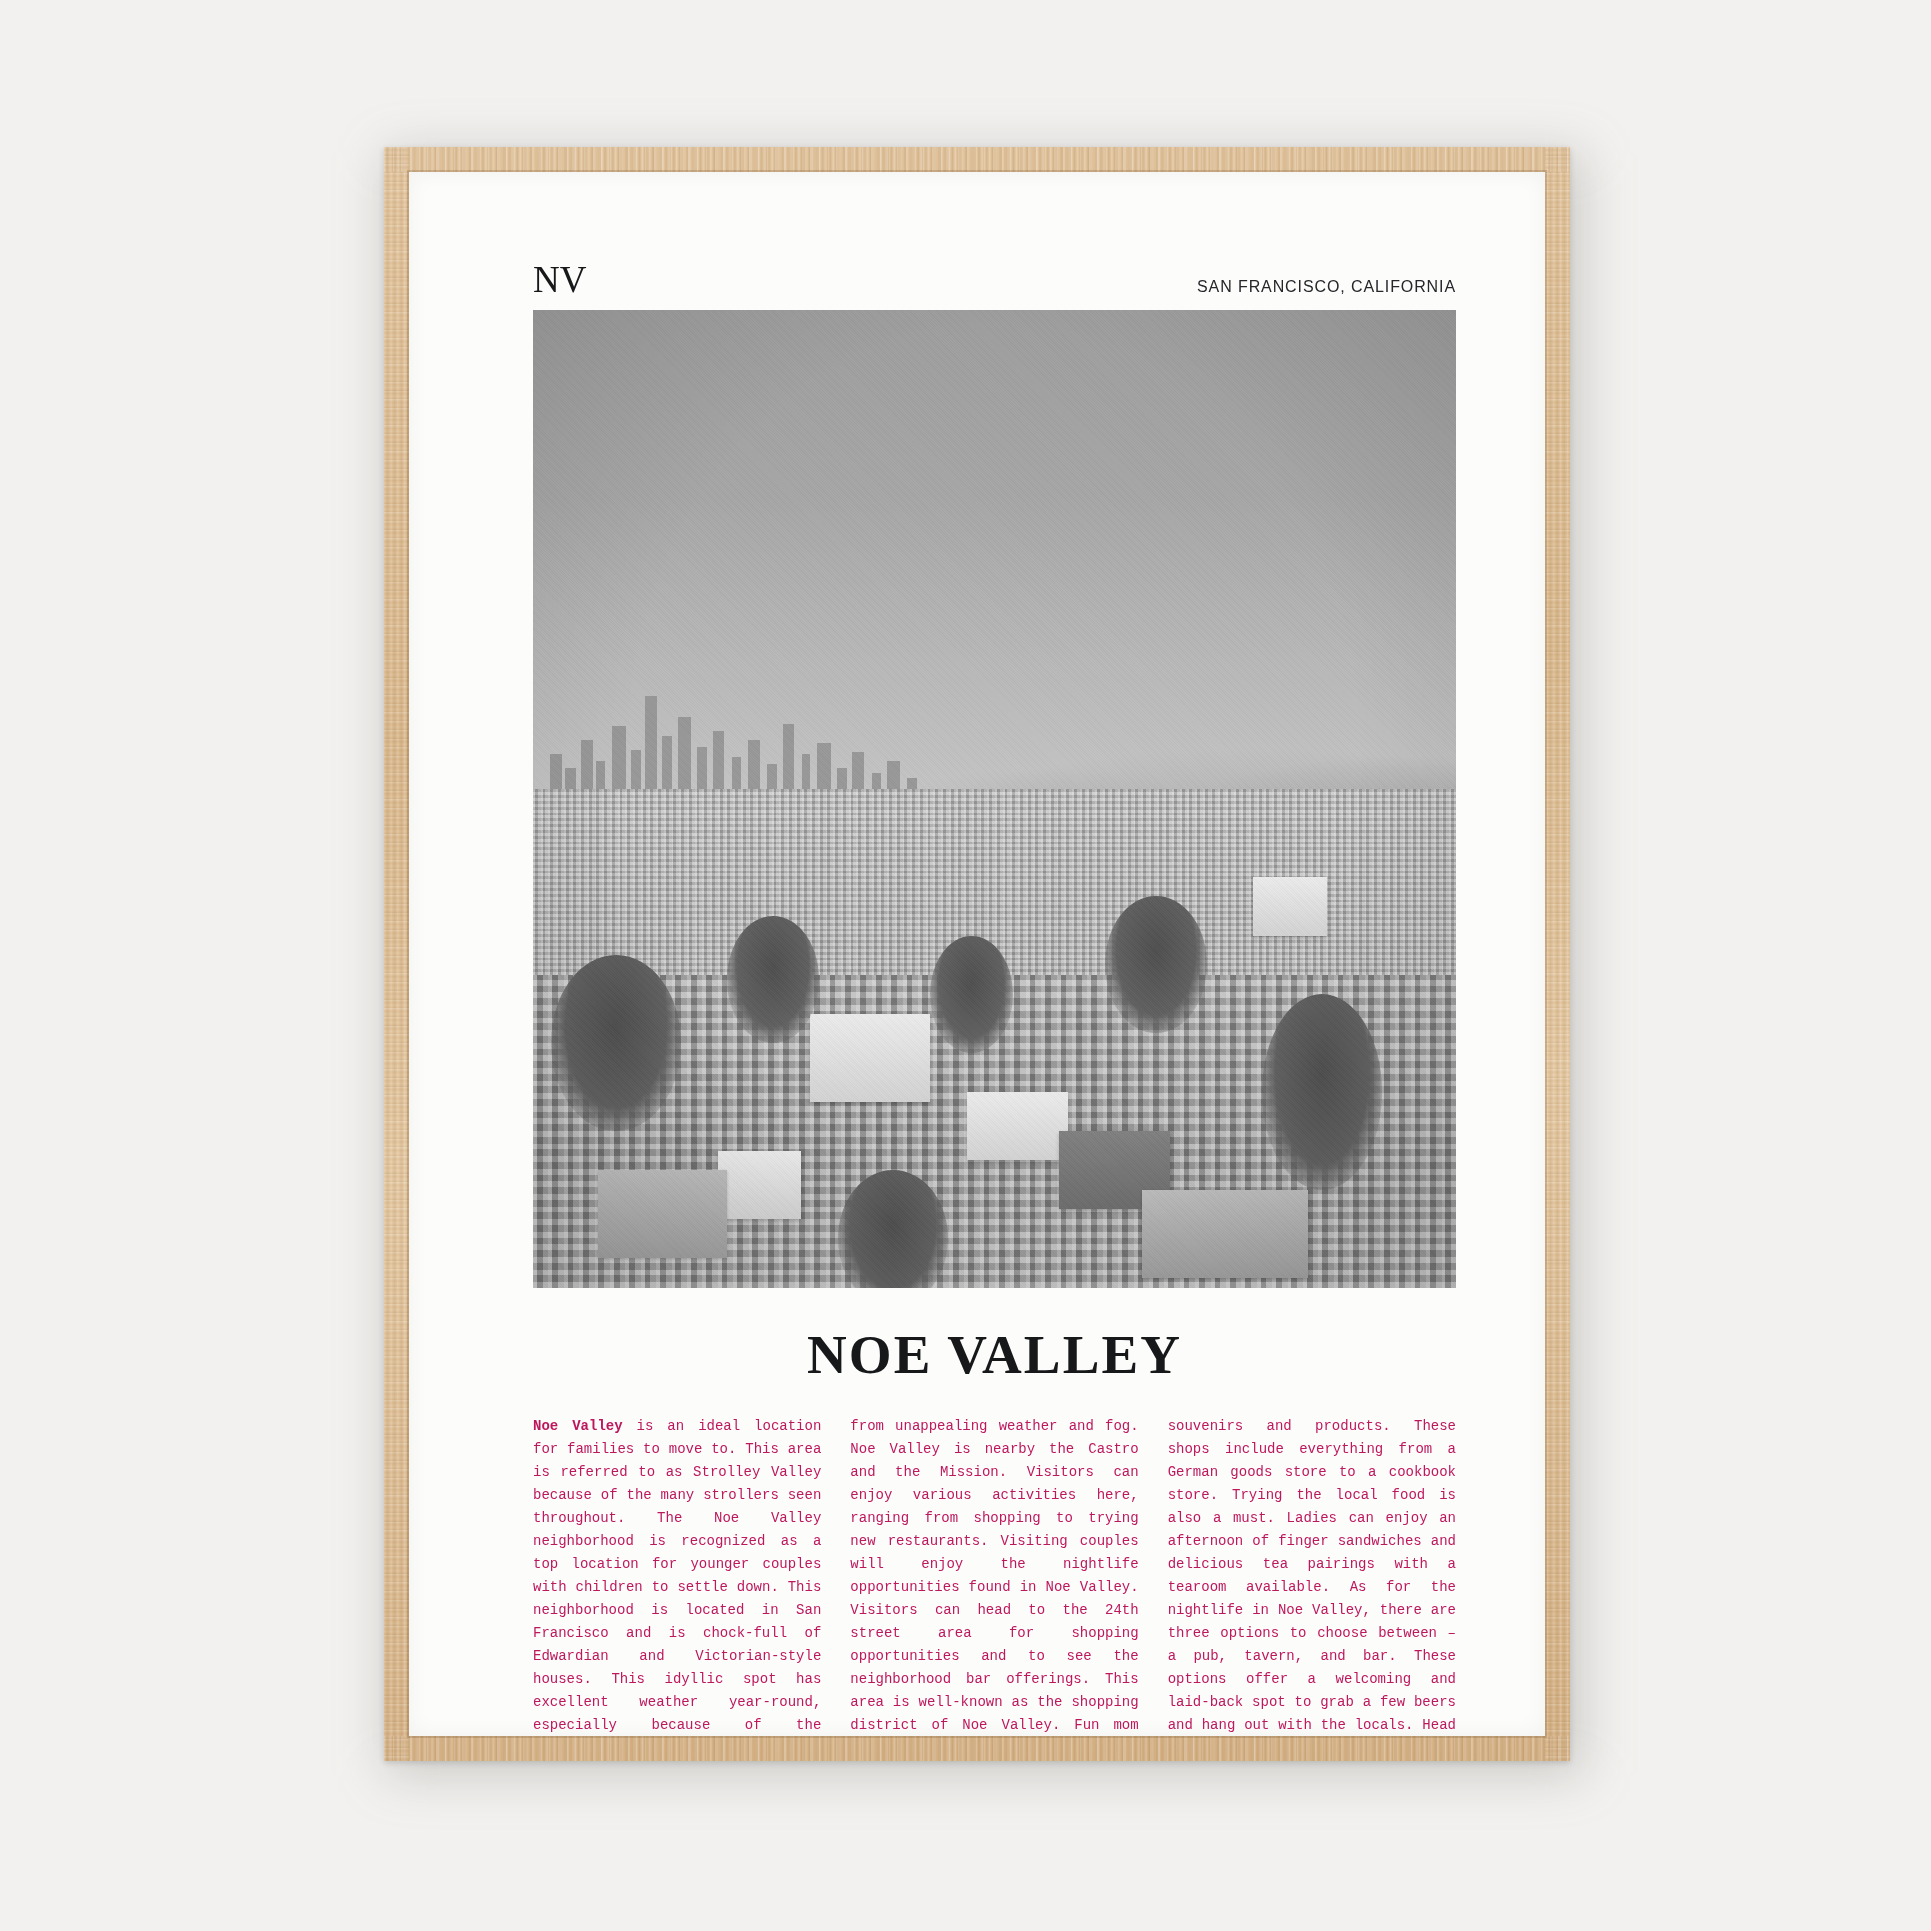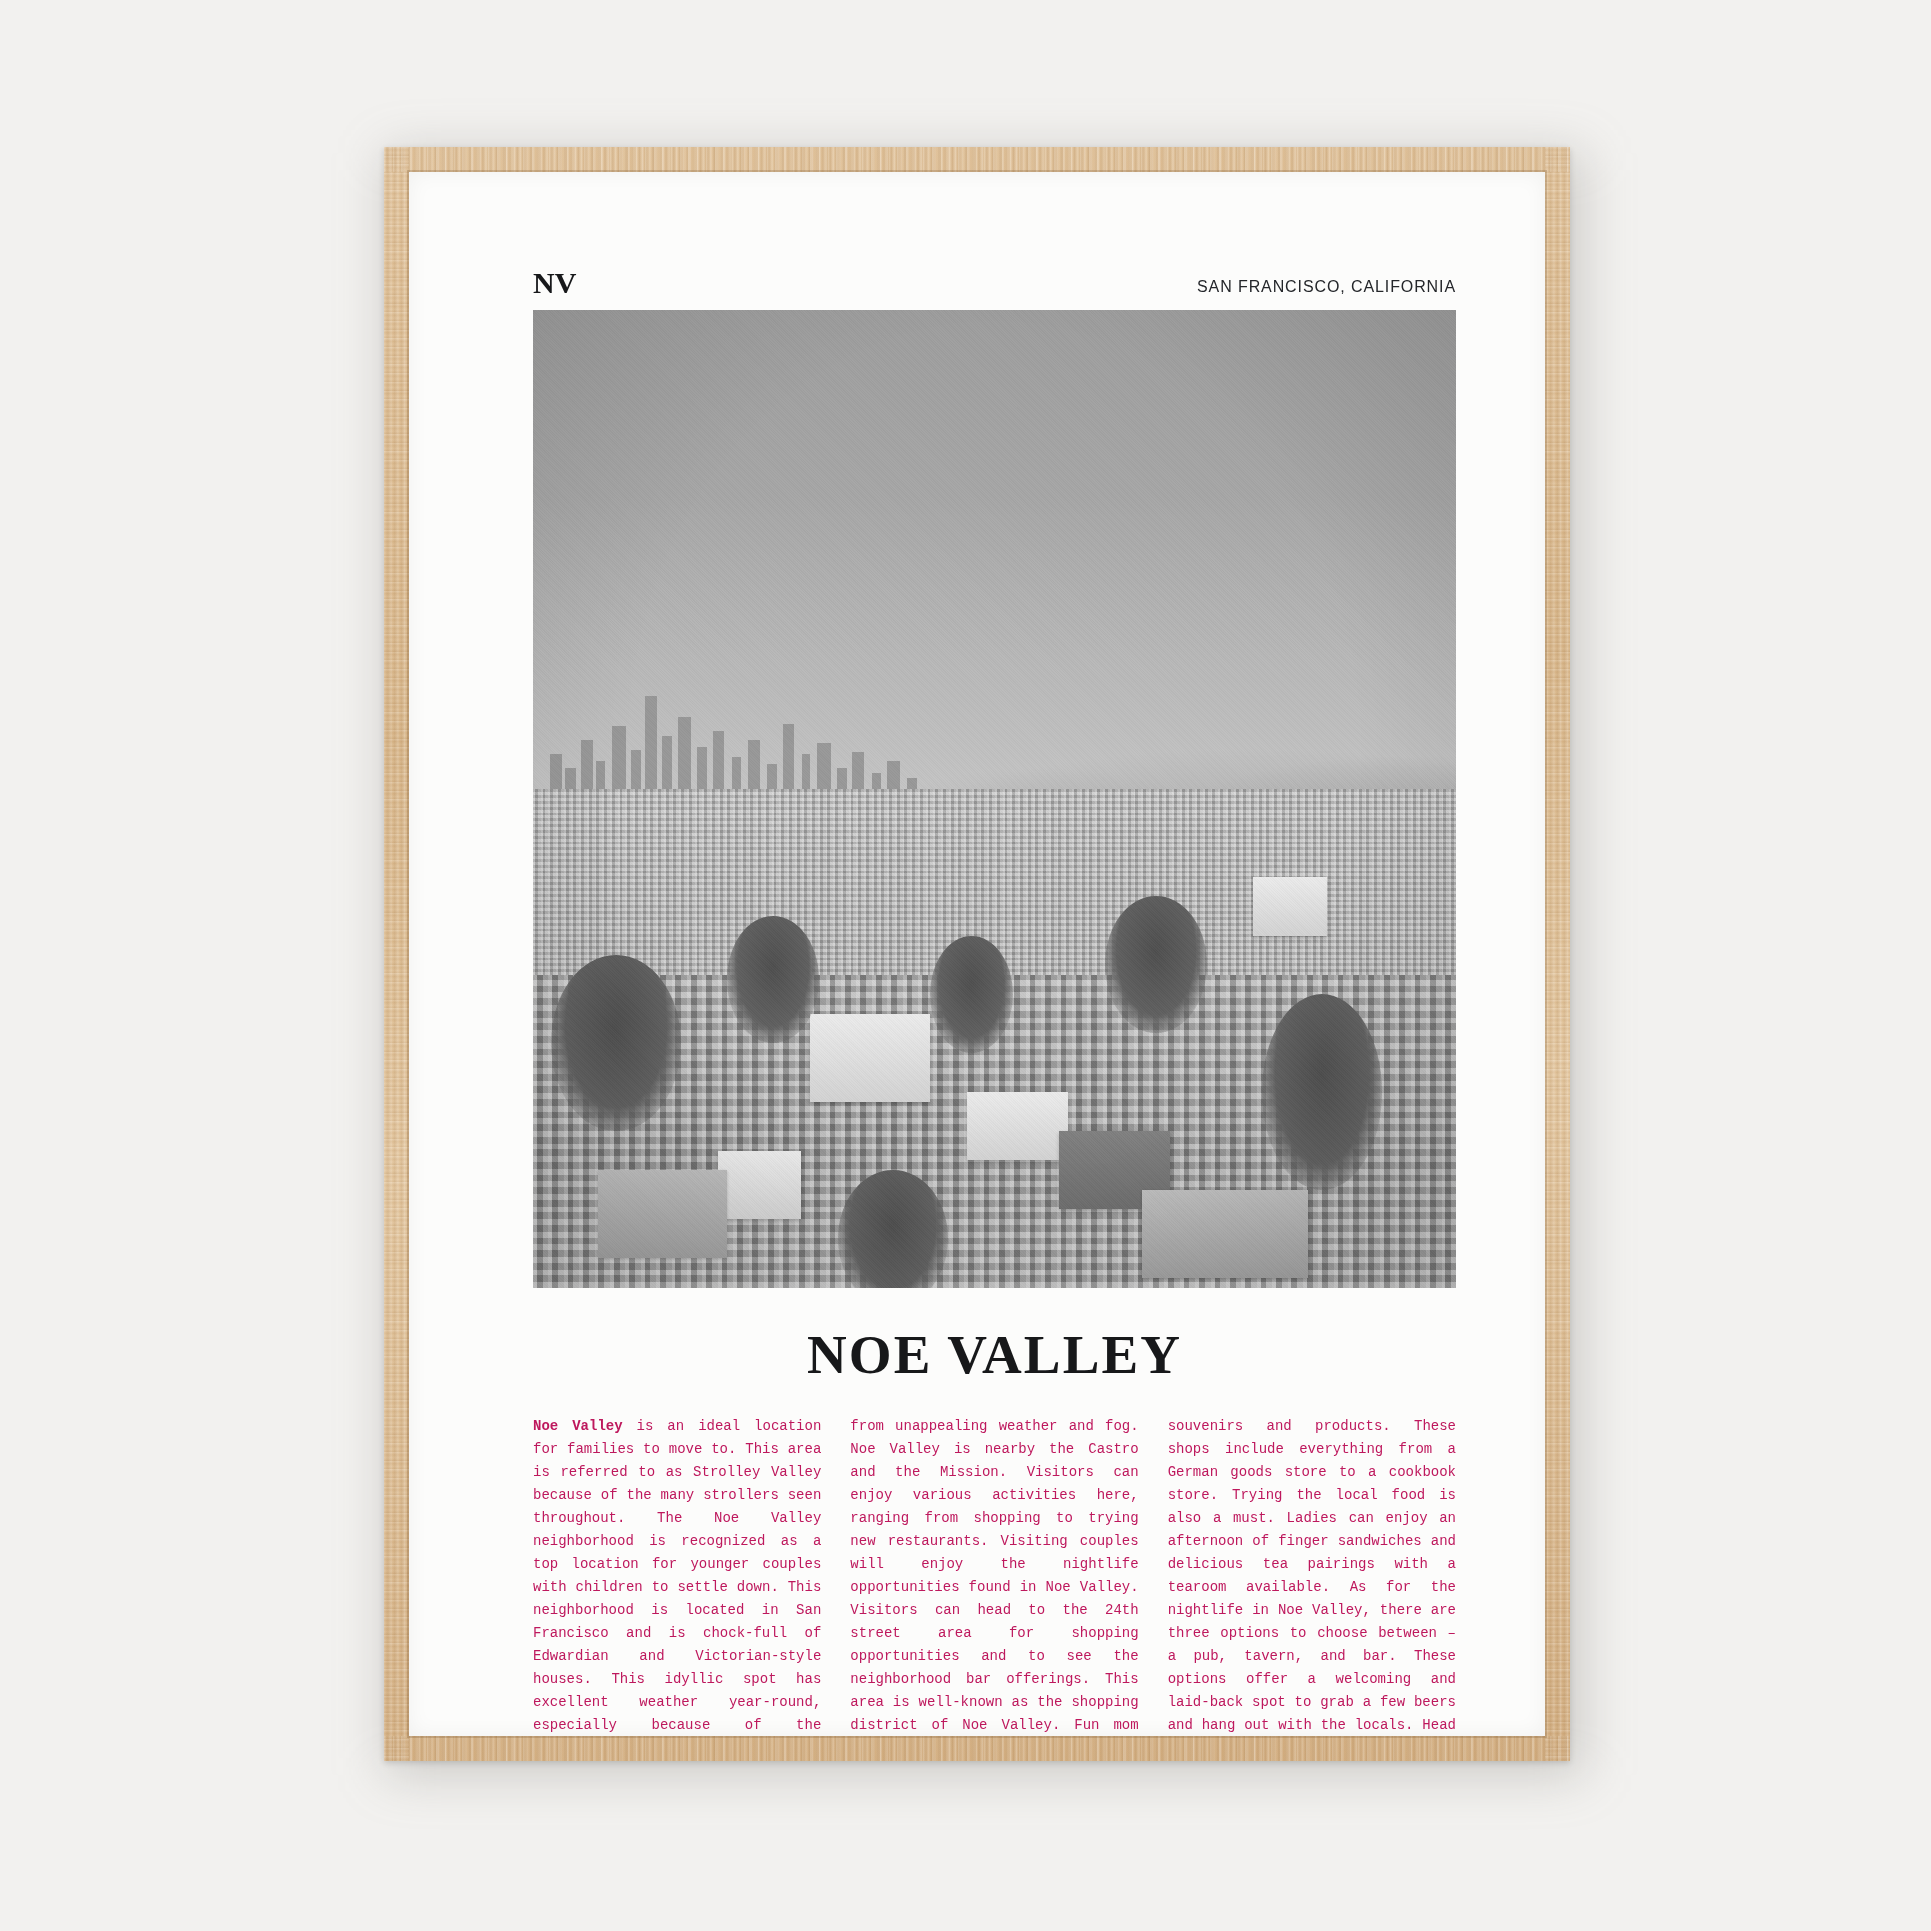--- a/index.html
+++ b/index.html
@@ -99,22 +99,22 @@
   
   #poster-header {
     display: flex;
     align-items: flex-end;
     justify-content: space-between;
     height: 33px;
     margin-bottom: 11.6px;
   }
   #monogram {
     font-family: "Liberation Serif", serif;
-    font-weight: bold;
-    font-size: 30px;
+    font-weight: normal;
+    font-size: 37px;
     letter-spacing: 0px;
     color: #17181a;
     line-height: 1;
   }
   #location {
     font-family: "Liberation Sans", sans-serif;
     font-size: 16px;
     letter-spacing: 0.9px;
     color: #24262a;
     line-height: 1;

